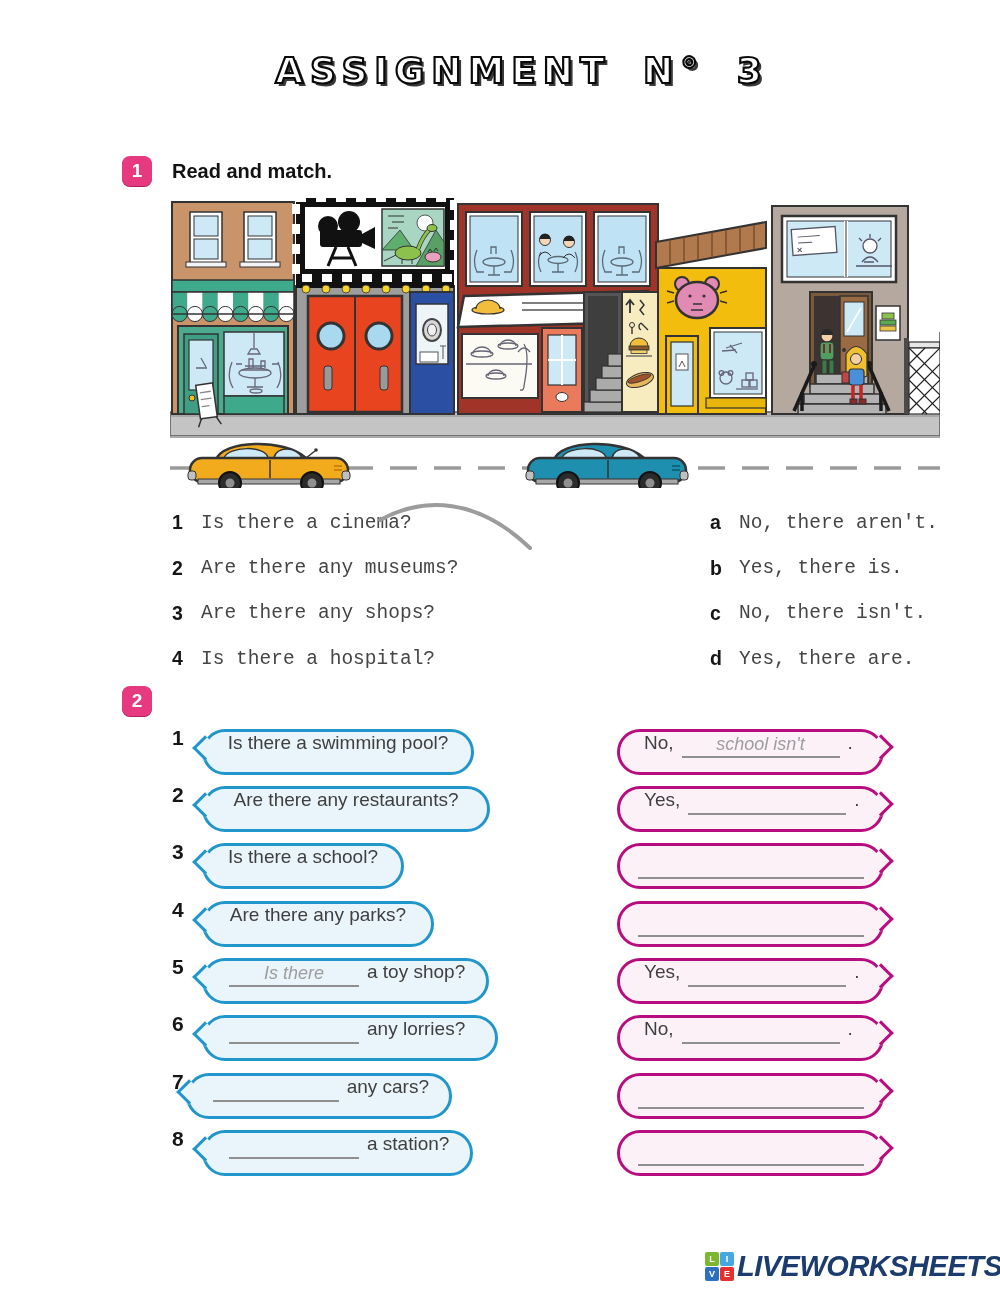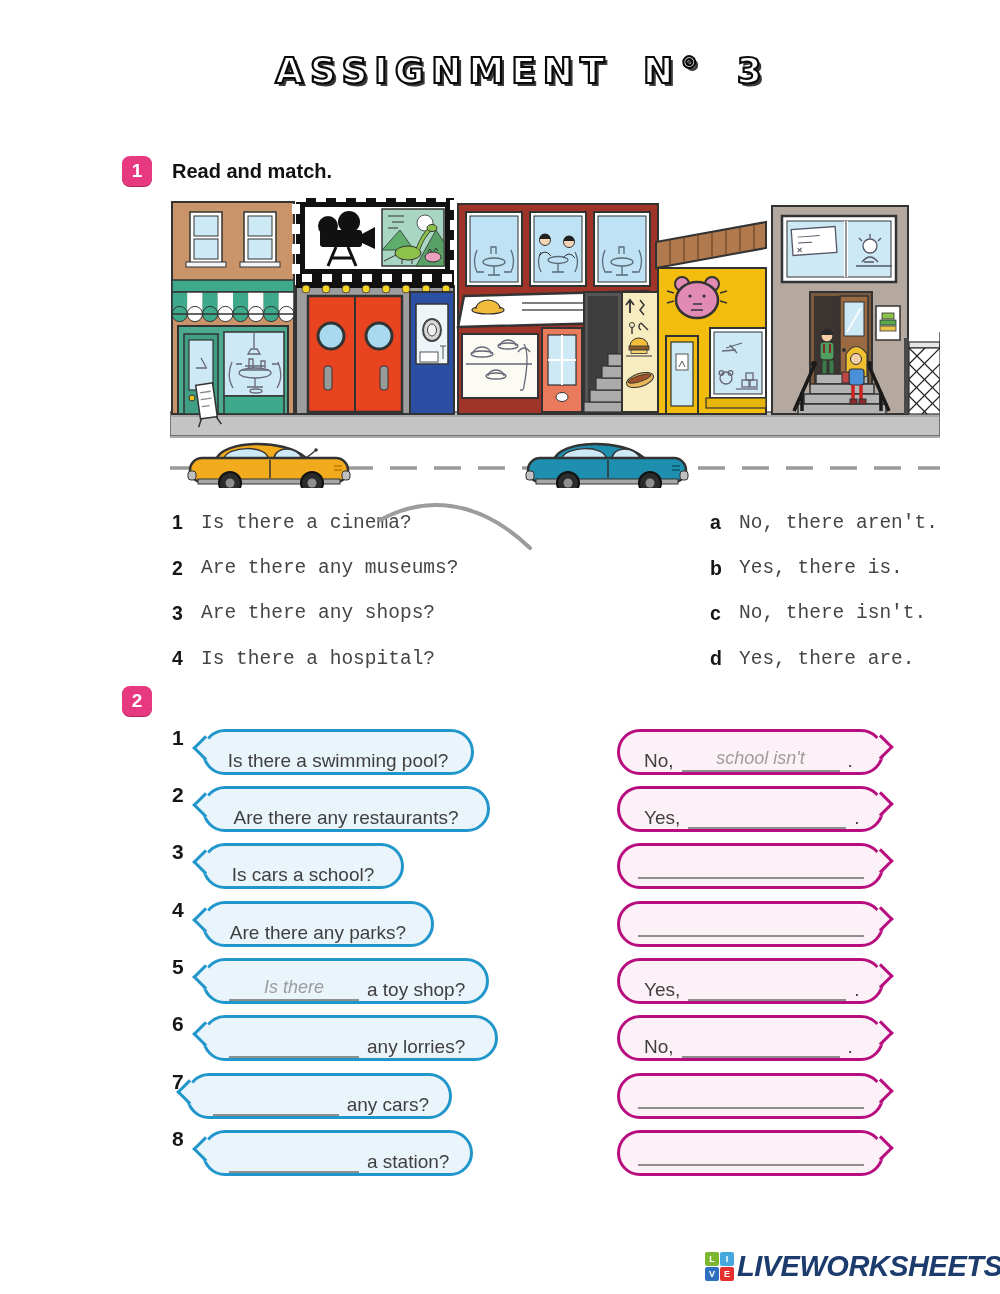--- a/index.html
+++ b/index.html
@@ -28,21 +28,21 @@
   .m-key{font-weight:bold;color:#161616;min-width:15px;}
   .m-text{color:#454545;font-family:Liberation Mono, monospace;}
   .match-curve{position:absolute;left:350px;top:496px;}
 
   
   .rows{position:absolute;left:148px;top:726px;width:790px;height:470px;}
   .row{position:absolute;left:0;width:790px;height:52px;}
   .row .num{position:absolute;left:2px;top:-3px;font-size:21px;font-weight:bold;color:#161616;}
   .bub{position:absolute;top:0;box-sizing:border-box;height:46px;
        background:#eaf4fb;border:3px solid #2196cb;border-radius:23px;
-       display:flex;align-items:flex-end;justify-content:center;gap:8px;
+       display:flex;align-items:flex-start;justify-content:center;gap:8px;
        font-size:19px;color:#3f3f3f;white-space:nowrap;}
   .bub::before{content:"";position:absolute;width:15px;height:15px;background:#eaf4fb;}
   .bub-l::before{left:-9px;top:7px;border-left:3px solid #2196cb;border-top:3px solid #2196cb;
                  transform:rotate(-45deg);}
   .bub-r{background:#fdf1f8;border-color:#b80d7e;}
   .bub-r::before{right:-9px;top:6px;background:#fdf1f8;
                  border-right:3px solid #b80d7e;border-top:3px solid #b80d7e;
                  transform:rotate(45deg);left:auto;}
   .bub.start{justify-content:flex-start;padding-left:24px;padding-right:20px;}
   .bub.lineonly{align-items:flex-end;padding-bottom:7px;}
@@ -506,21 +506,21 @@
       <div class="bub bub-r start" style="left:447px;width:267px">
         <span>Yes,</span>
         <span class="blank a-blank"><i></i></span>
         <span>.</span>
       </div>
     </div>
 
     <div class="row" style="top:117px">
       <span class="num">3</span>
       <div class="bub bub-l" style="left:32px;width:202px">
-        <span>Is cars a school?</span>
+        <span>Is there a school?</span>
       </div>
       <div class="bub bub-r lineonly" style="left:447px;width:267px">
         <span class="blank a-line"><i></i></span>
       </div>
     </div>
 
     <div class="row" style="top:175px">
       <span class="num">4</span>
       <div class="bub bub-l" style="left:32px;width:232px">
         <span>Are there any parks?</span>

